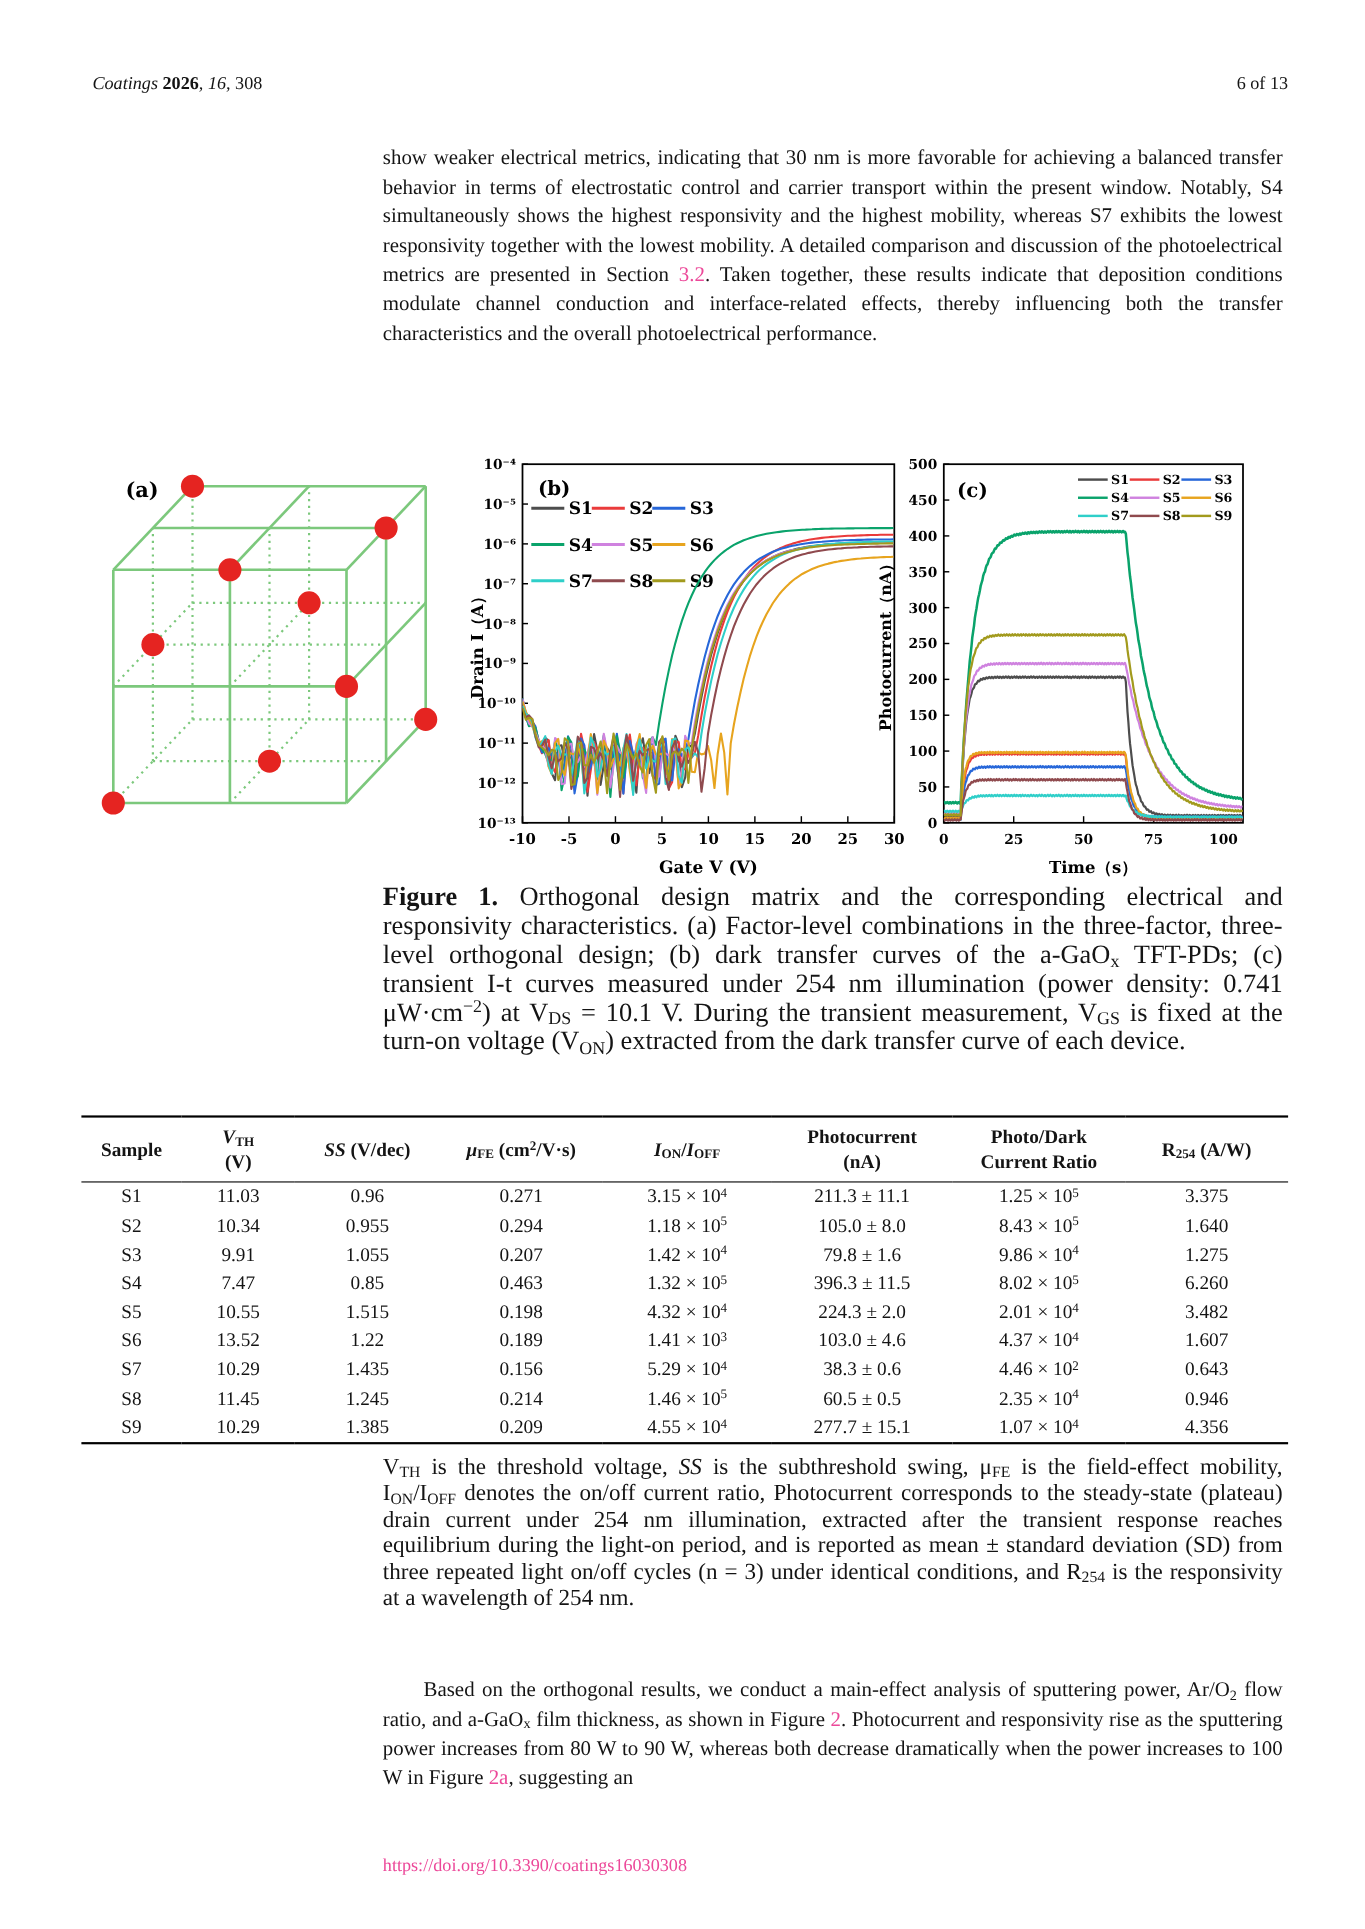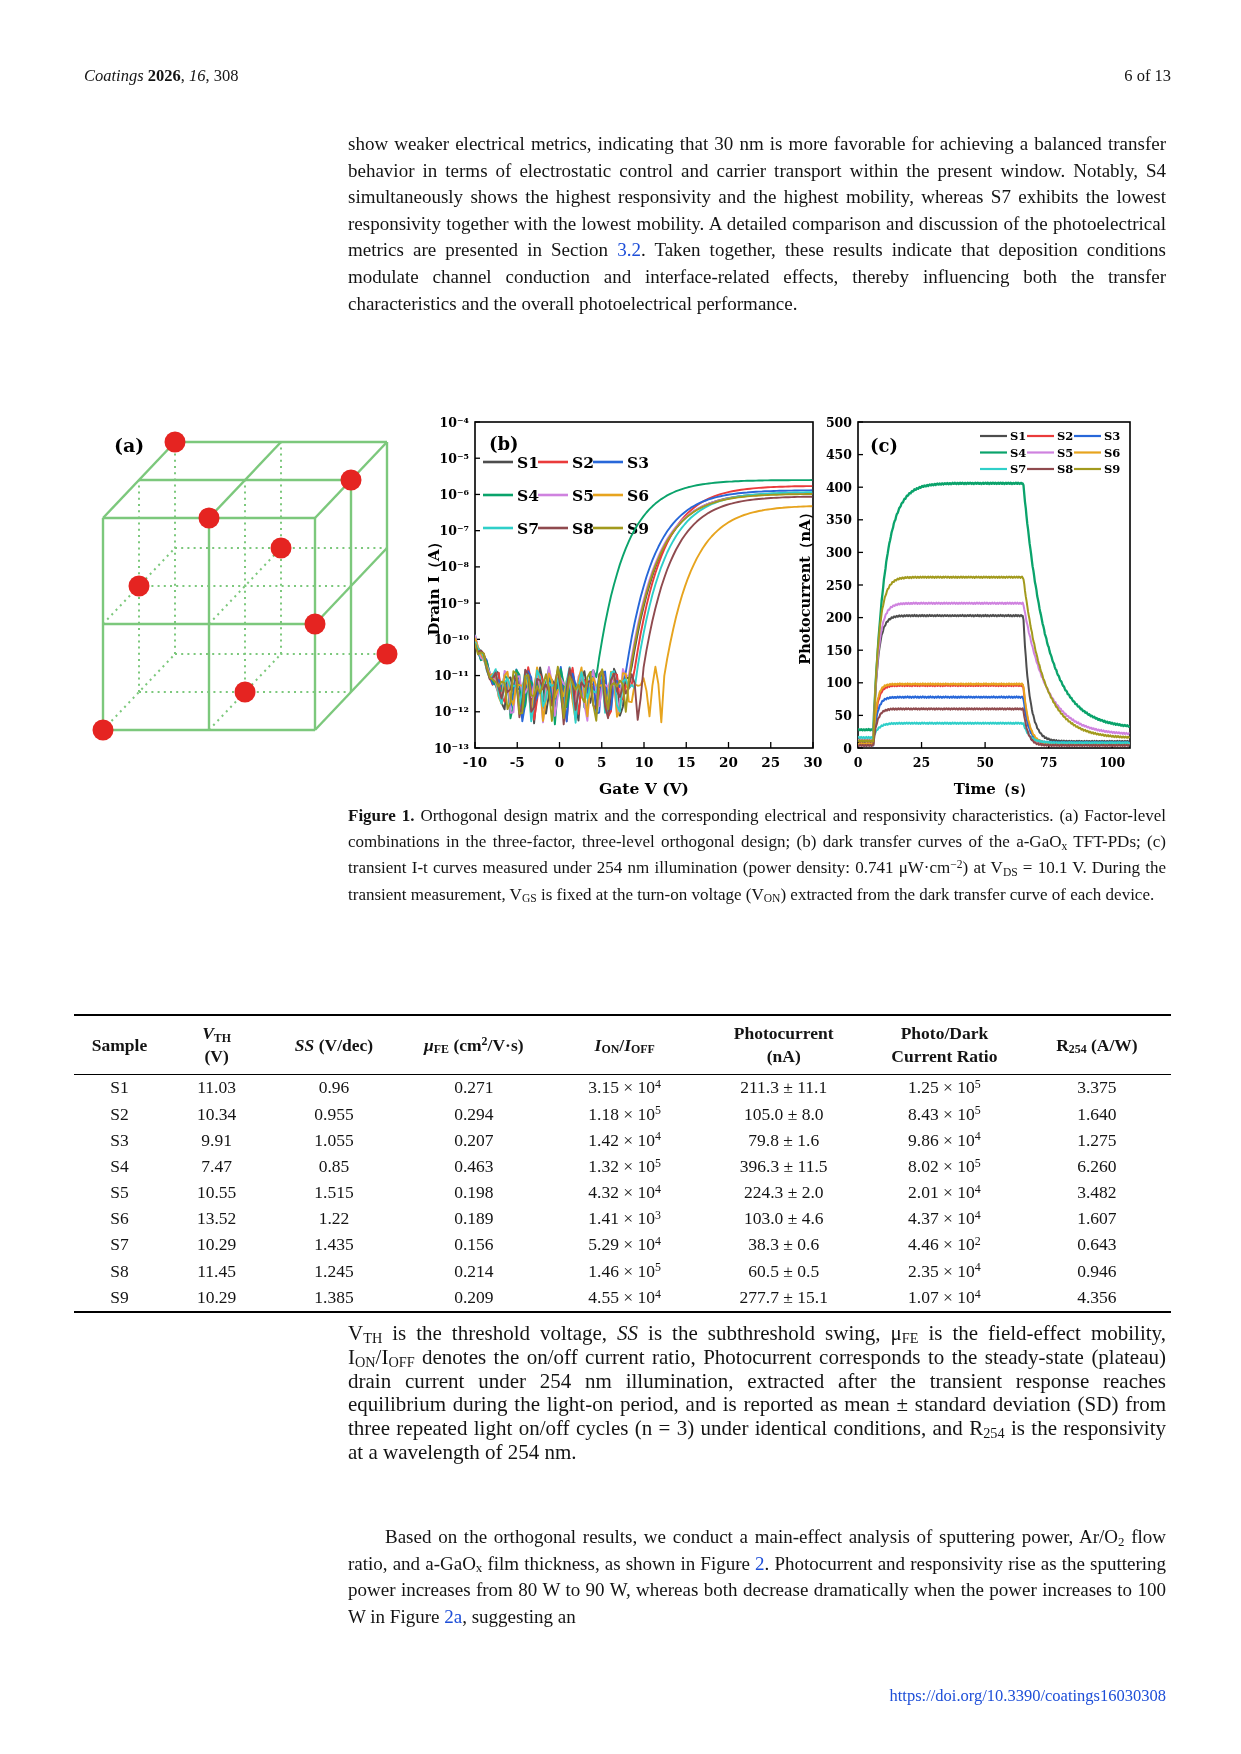--- a/index.html
+++ b/index.html
@@ -1,25 +1,25 @@
 <!DOCTYPE html>
 <html><head>
 <meta charset="utf-8">
 <style>
 html,body{margin:0;padding:0}
 body{background:#ffffff}
 .page{position:relative;width:1241px;height:1754px;background:#fff;font-family:"Liberation Serif","DejaVu Serif",serif;color:#141414;overflow:hidden}
 .abs{position:absolute}
 .page svg{overflow:visible;display:block}
 .jtext{font-size:19px;line-height:26.6px;text-align:justify}
-.cap{font-size:17px;line-height:26.2px;text-align:justify}
+.cap{font-size:24px;line-height:26.2px;text-align:justify}
 .fnote{font-size:21px;line-height:23.8px;text-align:justify}
 .sechead{font-size:19px;line-height:27px;font-style:italic}
 .hdr{font-size:16.5px}
-.lnk{color:#1d4ed8;text-decoration:none;cursor:pointer}
+.lnk{color:#ec4899;text-decoration:none;cursor:pointer}
 sub{font-size:68%;line-height:0;position:relative;vertical-align:baseline;bottom:-0.22em}
 sup{font-size:68%;line-height:0;position:relative;vertical-align:baseline;top:-0.45em}
 table.dtable{border-collapse:collapse;table-layout:fixed;width:1097px;border-top:2.6px solid #000;border-bottom:2.4px solid #000;font-size:17.5px}
 table.dtable thead tr{border-bottom:1.3px solid #000}
 table.dtable th{font-weight:bold;vertical-align:middle;text-align:center;height:58px;line-height:1.3;padding:0;font-size:17.5px}
 table.dtable td{text-align:center;height:26.2px;padding:0;line-height:1;vertical-align:middle}
 </style>
 </head>
 <body>
 
@@ -339,16 +339,16 @@
           <td>4.356</td>
         </tr>
       </tbody>
   </table>
 
   <div class="abs fnote" style="left:348px;top:1322px;width:818px">V<sub>TH</sub> is the threshold voltage, <i>SS</i> is the subthreshold swing, μ<sub>FE</sub> is the field-effect mobility, I<sub>ON</sub>/I<sub>OFF</sub> denotes the on/off current ratio, Photocurrent corresponds to the steady-state (plateau) drain current under 254 nm illumination, extracted after the transient response reaches equilibrium during the light-on period, and is reported as mean ± standard deviation (SD) from three repeated light on/off cycles (n = 3) under identical conditions, and R<sub>254</sub> is the responsivity at a wavelength of 254 nm.</div>
 
 
   <div class="abs jtext" style="left:348px;top:1524px;width:818px;text-indent:37px">Based on the orthogonal results, we conduct a main-effect analysis of sputtering power, Ar/O<sub>2</sub> flow ratio, and a-GaO<sub>x</sub> film thickness, as shown in Figure <span class="lnk">2</span>. Photocurrent and responsivity rise as the sputtering power increases from 80 W to 90 W, whereas both decrease dramatically when the power increases to 100 W in Figure <span class="lnk">2a</span>, suggesting an</div>
 
-  <div class="abs" style="left:348px;top:1686px;width:818px;text-align:right;font-size:16.5px">
+  <div class="abs" style="left:348px;top:1686px;width:818px;text-align:left;font-size:16.5px">
     <span class="lnk">https://doi.org/10.3390/coatings16030308</span>
   </div>
 </div>
 
 </body></html>

